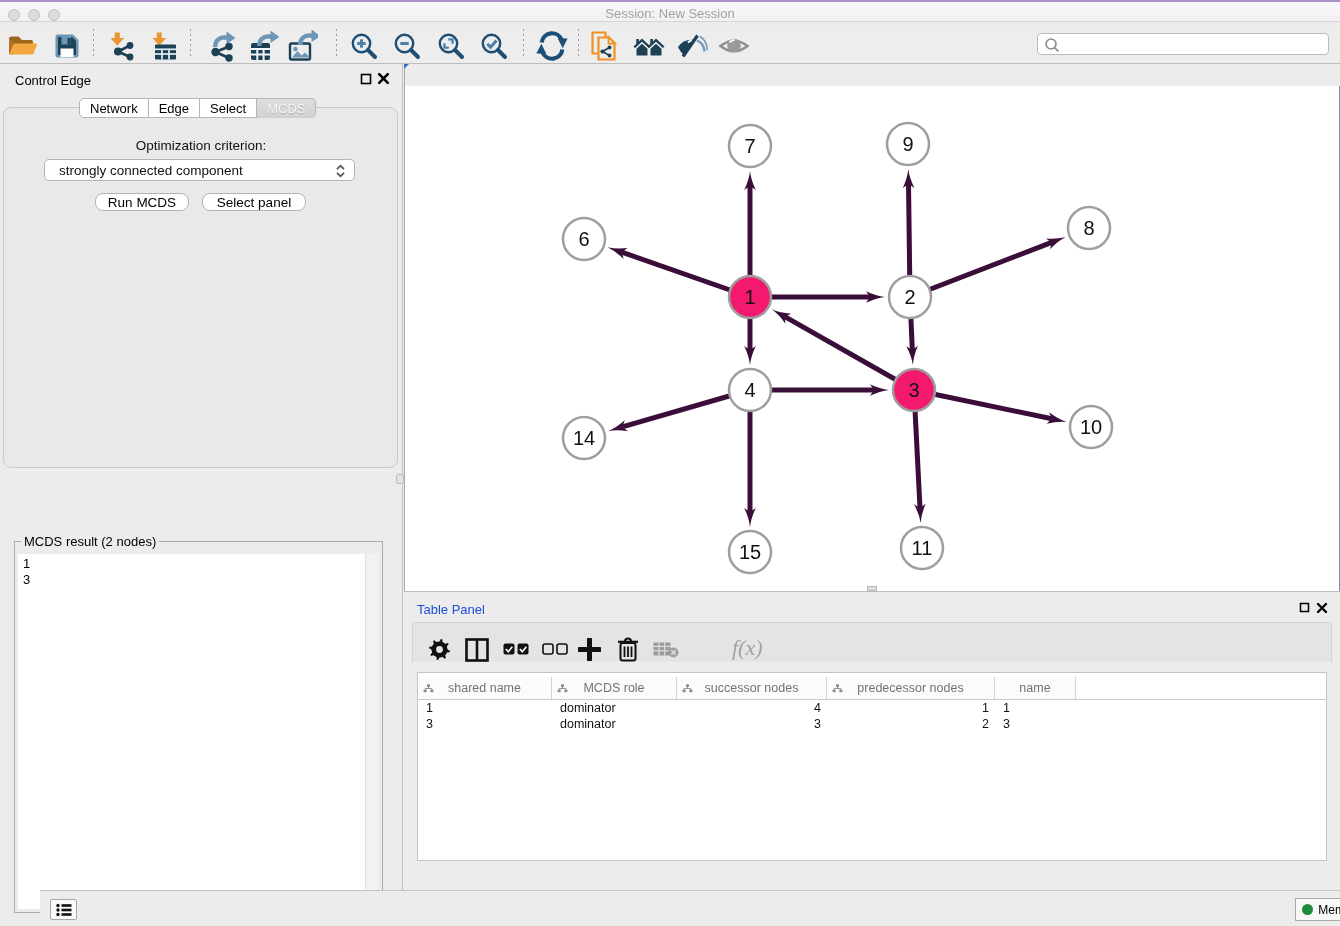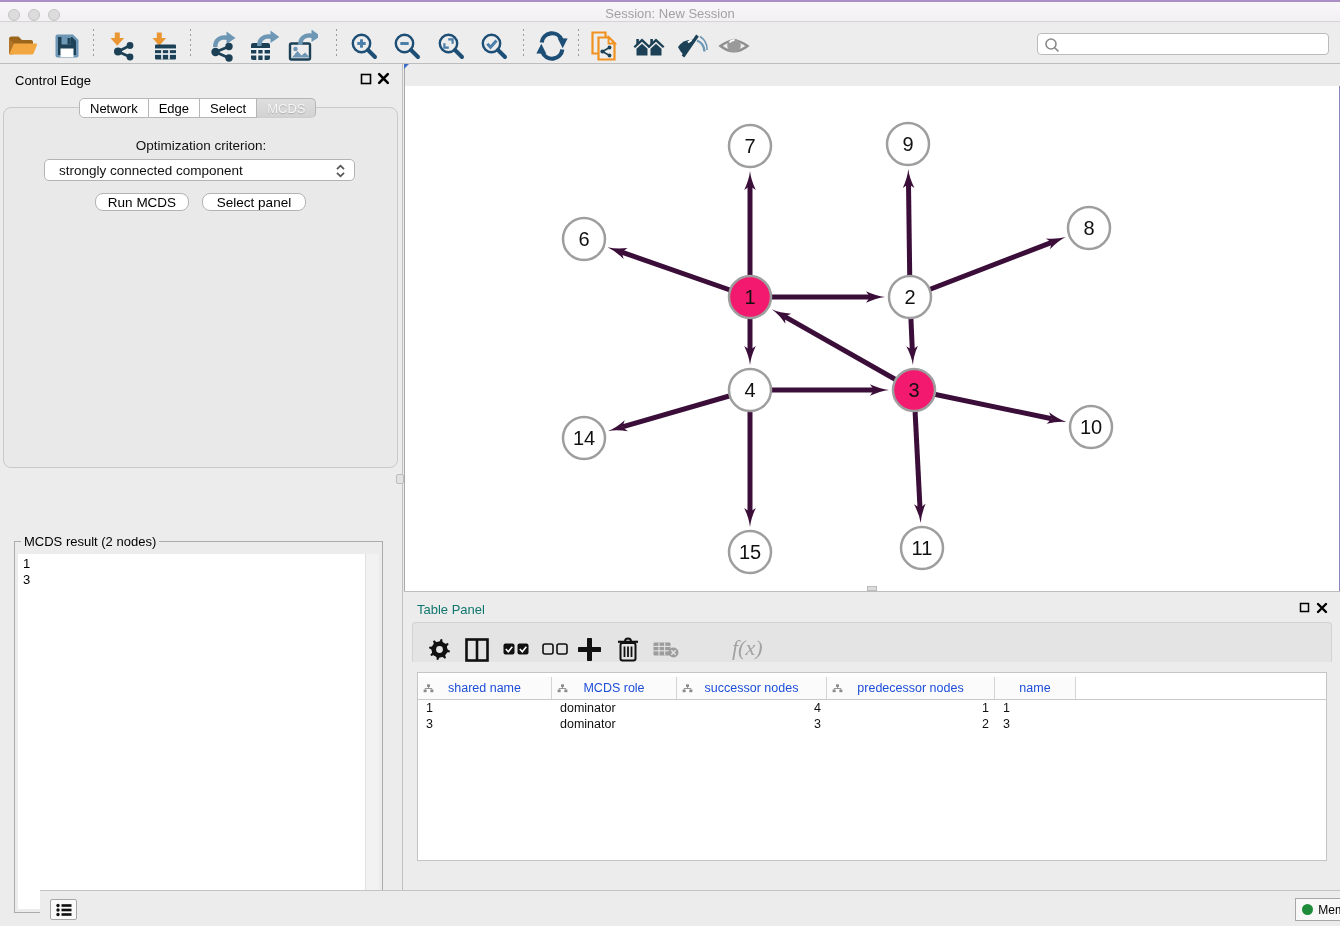--- a/index.html
+++ b/index.html
@@ -35,24 +35,24 @@
 #fs-text { position:absolute; left:5px; top:2px; font-size:13px; color:#000; line-height:16px; }
 
 #netframe { position:absolute; left:404px; top:64px; width:936px; height:527px; border-left:1px solid #a9a9a9; }
 #net-title { position:absolute; left:0; top:0; width:100%; height:22px;
   background:linear-gradient(#f4f4f4,#d9d9d9); border-bottom:1px solid #9f9f9f; }
 #net-title-text { position:absolute; left:0; top:4px; width:100%; text-align:center; font-size:13px; font-weight:bold; color:#111; }
 .mac { position:absolute; top:4px; width:13px; height:13px; border-radius:50%; text-align:center; }
 #net-canvas { position:absolute; left:0; top:22px; width:936px; height:505px; background:#fff; border-right:2px solid #8886bd; }
 
 #tablepanel { position:absolute; left:404px; top:591px; width:936px; height:299px; background:#ececec; border-top:1px solid #bdbdbd; }
-#tp-title { position:absolute; left:13px; top:10px; font-size:13px; color:#0f766e; }
+#tp-title { position:absolute; left:13px; top:10px; font-size:13px; color:#1d4ed8; }
 #tp-toolbar { position:absolute; left:8px; top:30px; width:920px; height:40px; background:#e4e4e4; border:1px solid #d2d2d2; border-radius:4px 4px 0 0; border-bottom:none; }
 #tp-table { position:absolute; left:13px; top:80px; width:910px; height:189px; background:#fff; border:1px solid #c4c4c4; }
-.hdr { position:absolute; top:4px; height:22px; border-right:1px solid #d4d4d4; background:#fbfbfb; font-size:12.5px; color:#1d4ed8; text-align:center; line-height:22px; }
+.hdr { position:absolute; top:4px; height:22px; border-right:1px solid #d4d4d4; background:#fbfbfb; font-size:12.5px; color:#737373; text-align:center; line-height:22px; }
 #tp-tabs { position:absolute; left:289px; top:274px; height:22px; display:flex; }
 .btab { height:22px; line-height:21px; font-size:13px; font-weight:bold; padding:0 11px; background:#fff; border:1px solid #b6b6b6; border-left:none; color:#000; }
 .btab:first-child { border-left:1px solid #b6b6b6; border-radius:6px 0 0 6px; }
 .btab.last { border-radius:0 6px 6px 0; }
 .btab.sel { background:linear-gradient(#dcdcdc,#d2d2d2); color:#f2f2f2; font-weight:bold; text-shadow:0 1px 1px #adadad; }
 
 #statusbar { position:absolute; left:0; top:890px; width:1340px; height:36px; background:#ececec; border-top:1px solid #c4c4c4;margin-left:40px; }
 #listbtn { position:absolute; left:10px; top:8px; width:27px; height:21px; background:#fafafa; border:1px solid #a8a8a8; border-radius:2px; }
 #membtn { position:absolute; left:1255px; top:7px; width:74px; height:23px; background:#f8f8f8; border:1px solid #a8a8a8; font-size:12px; color:#000; text-align:center; line-height:22px; }
 .cell { position:absolute; font-size:12.5px; color:#111; }

